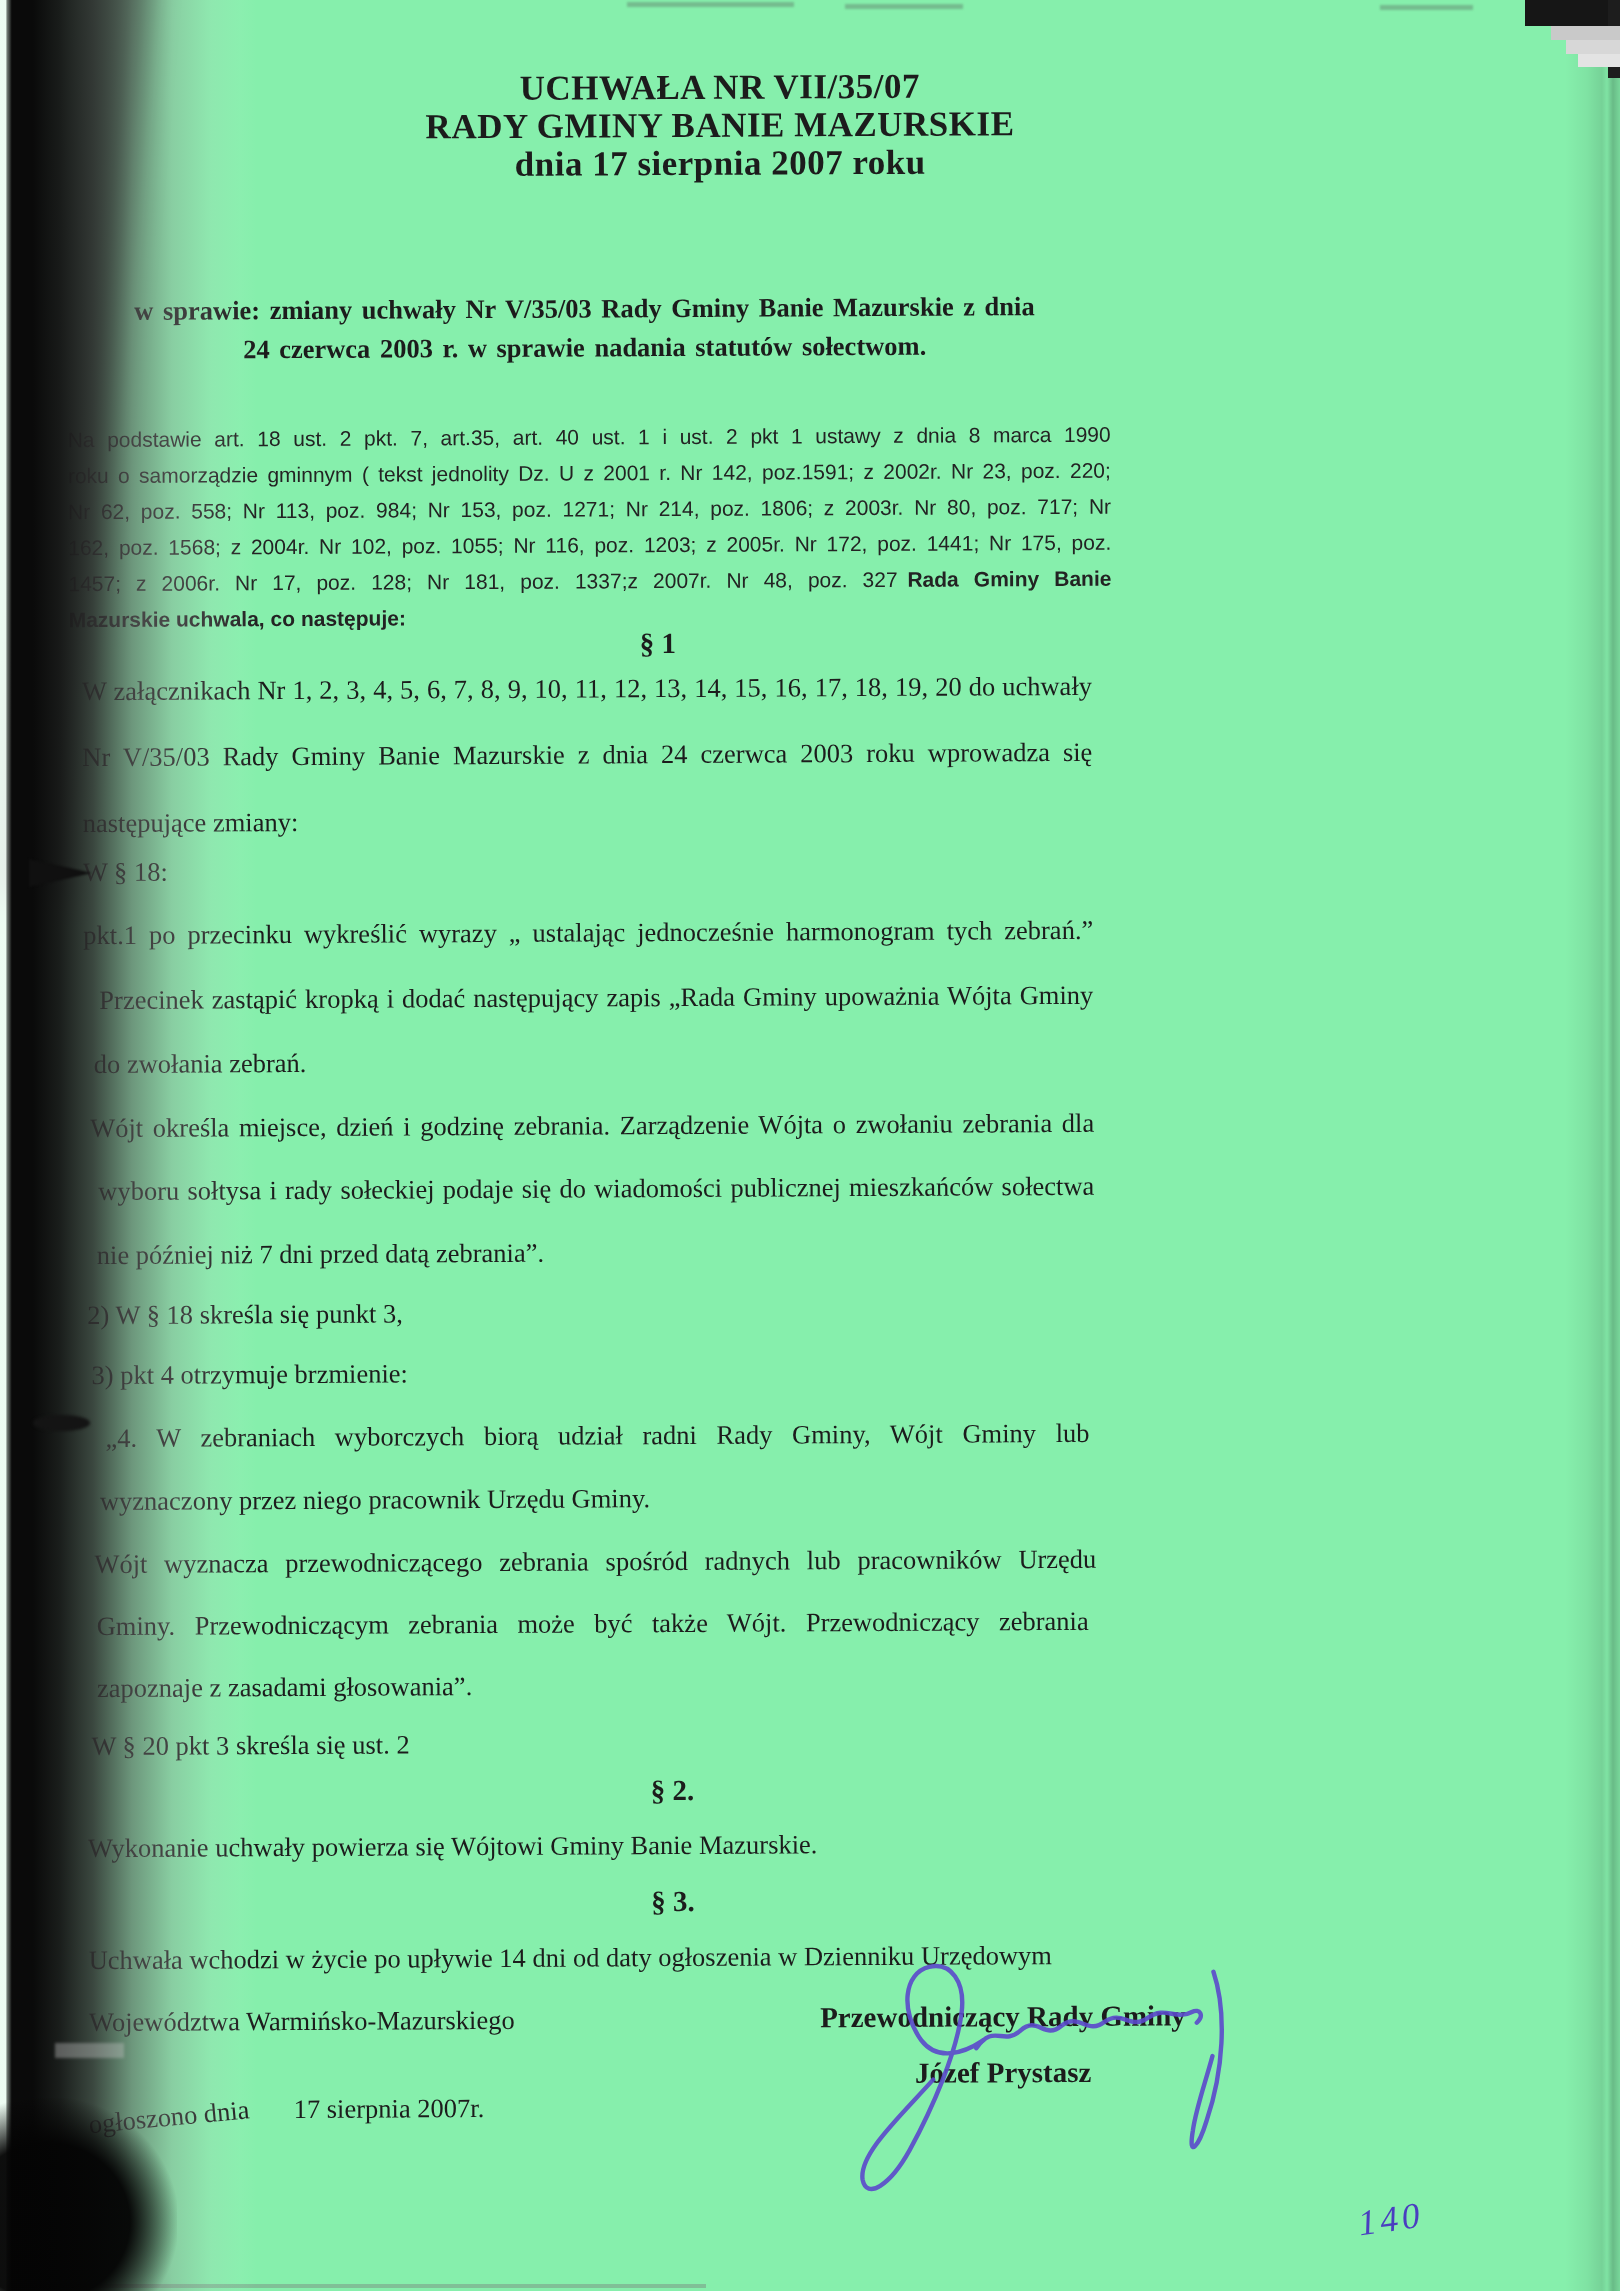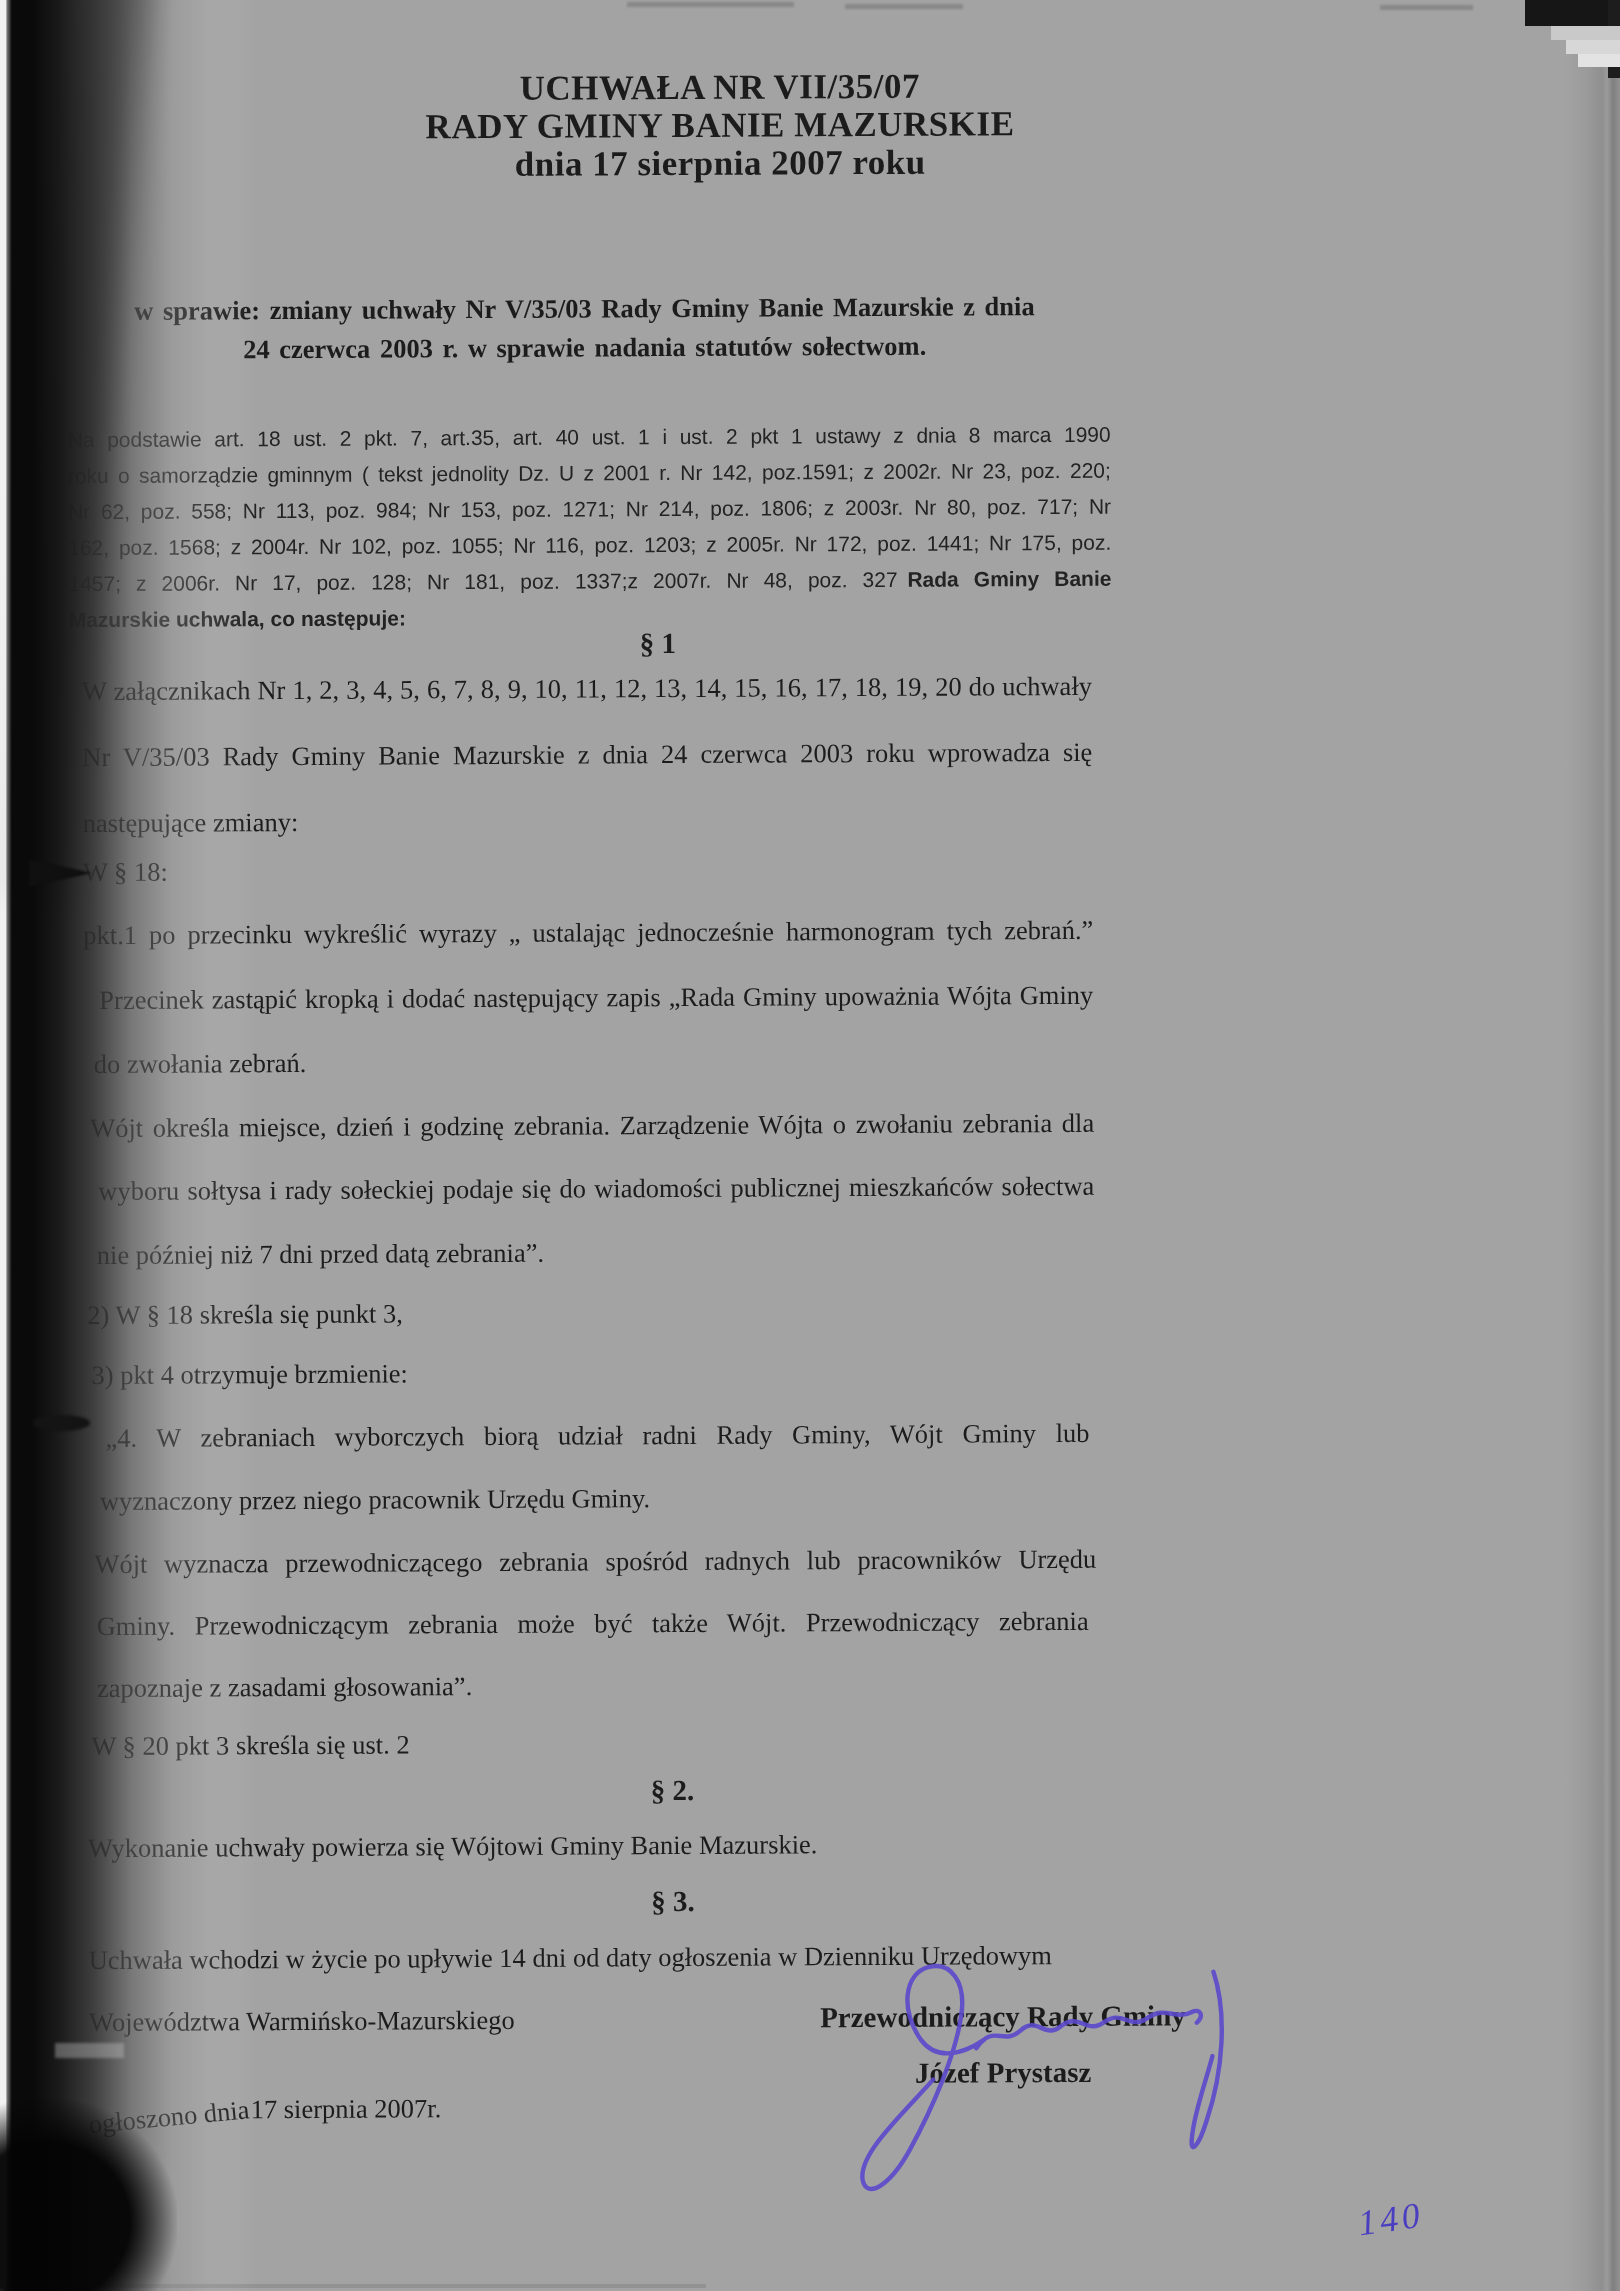--- a/index.html
+++ b/index.html
@@ -1,16 +1,16 @@
 <!DOCTYPE html>
 <html><head>
 <meta charset="utf-8">
 <style>
   html,body{margin:0;padding:0;background:#e9e9e9;}
-  .page{position:relative;width:1620px;height:2292px;background:#a3a3a3;overflow:hidden;
+  .page{position:relative;width:1620px;height:2292px;background:#86efac;overflow:hidden;
         font-family:"Liberation Serif",serif;color:#1c1c1c;text-decoration:underline;}
   .textlayer{position:absolute;left:0;top:0;width:100%;height:100%;z-index:2;
         transform:rotate(-0.3deg);transform-origin:294px 1078px;}
 
   .title{position:absolute;left:235px;top:71px;width:980px;text-align:center;
         font-weight:bold;font-size:35px;line-height:38px;letter-spacing:0.5px;}
   .subject{position:absolute;left:74px;top:291px;width:1029px;text-align:center;
         font-weight:bold;font-size:26.5px;line-height:39px;word-spacing:2.9px;}
   .legal{position:absolute;left:71px;top:421px;width:1043px;
         font-family:"Liberation Sans",sans-serif;font-size:21px;line-height:36px;color:#232323;}
@@ -18,21 +18,21 @@
   .legal .b{font-weight:bold;}
   .legal .gap{margin-left:9.8px;}
 
   .sech{position:absolute;font-weight:bold;font-size:29px;}
   .bline{position:absolute;left:84px;width:1010px;font-size:26.5px;line-height:33px;}
 
   .sig{position:absolute;left:747px;top:1992px;width:502px;text-align:center;
        font-weight:bold;font-size:29px;line-height:56px;}
   .publine{position:absolute;left:84px;top:2094px;font-size:26.5px;}
   .publine .tilted{display:inline-block;transform:rotate(-5deg);transform-origin:100% 100%;}
-  .publine .datepart{}
+  .publine .datepart{margin-left:43px;}
 
   .pagenum{position:absolute;left:1358px;top:2198px;font-size:36px;font-style:italic;
        color:#4a3ec0;transform:rotate(-8deg);letter-spacing:3.9px;z-index:4;}
 
   
   .spine{position:absolute;top:0;bottom:0;left:0;width:257px;z-index:6;pointer-events:none;
     background:linear-gradient(to right,
       rgba(255,255,255,.85) 0px, rgba(255,255,255,.85) 5.9px,
       rgba(120,120,120,.9) 6.9px, rgba(10,10,10,1) 11.8px,
       rgba(10,10,10,1) 33px, rgba(22,22,22,.97) 59px,

